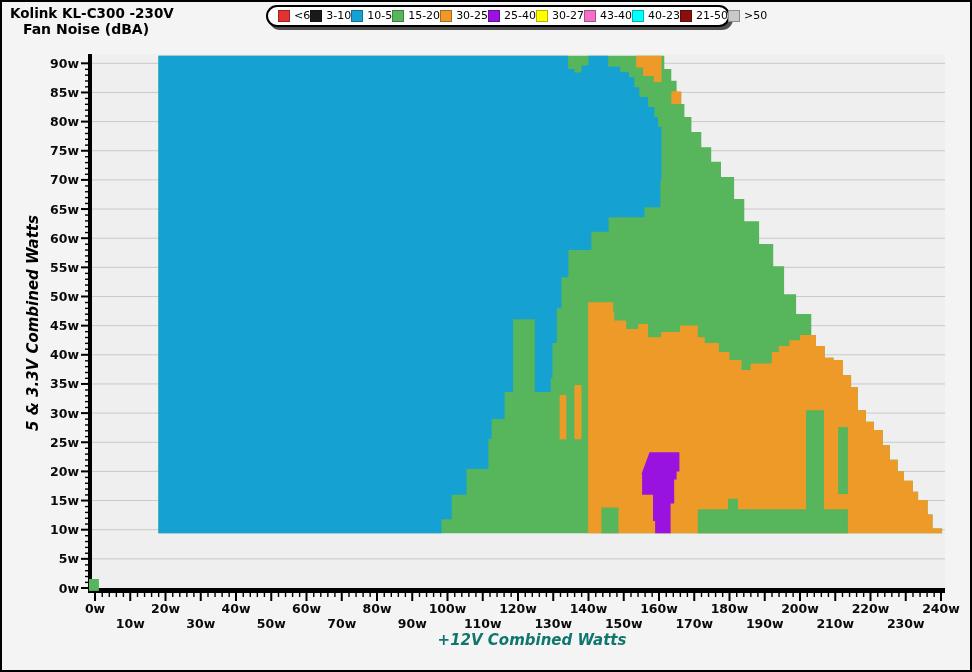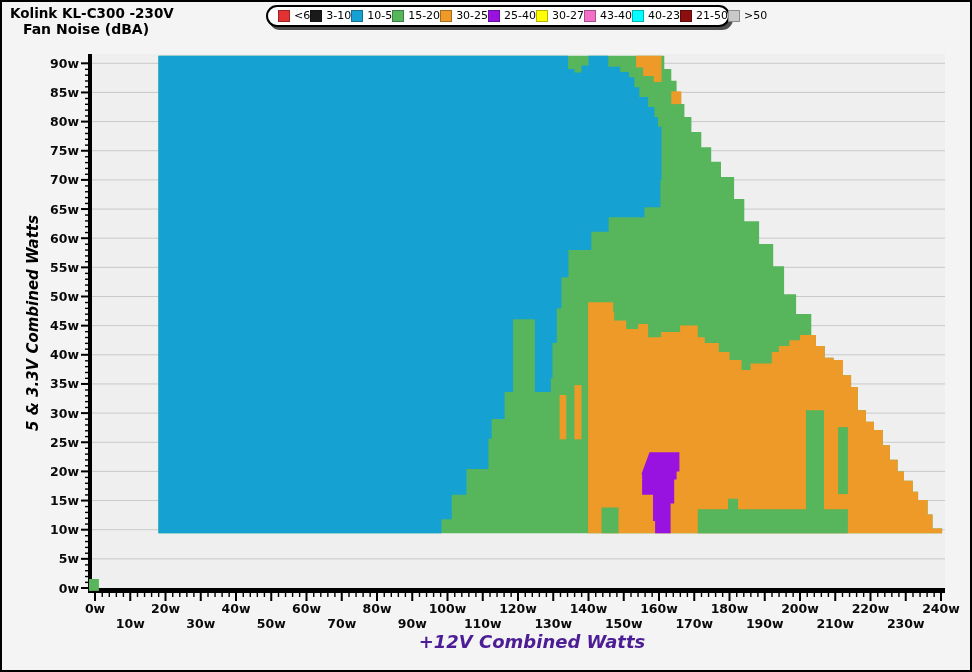--- a/index.html
+++ b/index.html
@@ -23,21 +23,21 @@
   .legend-swatch{width:12px;height:12px;margin-right:4px;border:1px solid rgba(0,0,0,0.3);flex:0 0 auto;}
   .legend-label{font-size:11px;color:#000;white-space:nowrap;line-height:12px;}
   #plot-svg{position:absolute;left:0;top:0;}
   #y-axis-title{
     position:absolute;left:-119px;top:312px;width:300px;height:19px;
     text-align:center;font-size:15px;font-weight:bold;font-style:italic;color:#000;
     transform:rotate(-90deg);transform-origin:150px 9px;white-space:nowrap;
   }
   #x-axis-title{
     position:absolute;left:330px;top:629px;width:400px;text-align:center;
-    font-size:18px;font-weight:bold;font-style:italic;color:#4c1d95;white-space:nowrap;
+    font-size:15px;font-weight:bold;font-style:italic;color:#0f766e;white-space:nowrap;
   }
   svg text{font-family:"DejaVu Sans","Liberation Sans",sans-serif;}
 </style>
 </head>
 <body>
 
 <div id="screen">
 
   <div id="title-block">
     <div class="t1">Kolink KL-C300 -230V</div>

